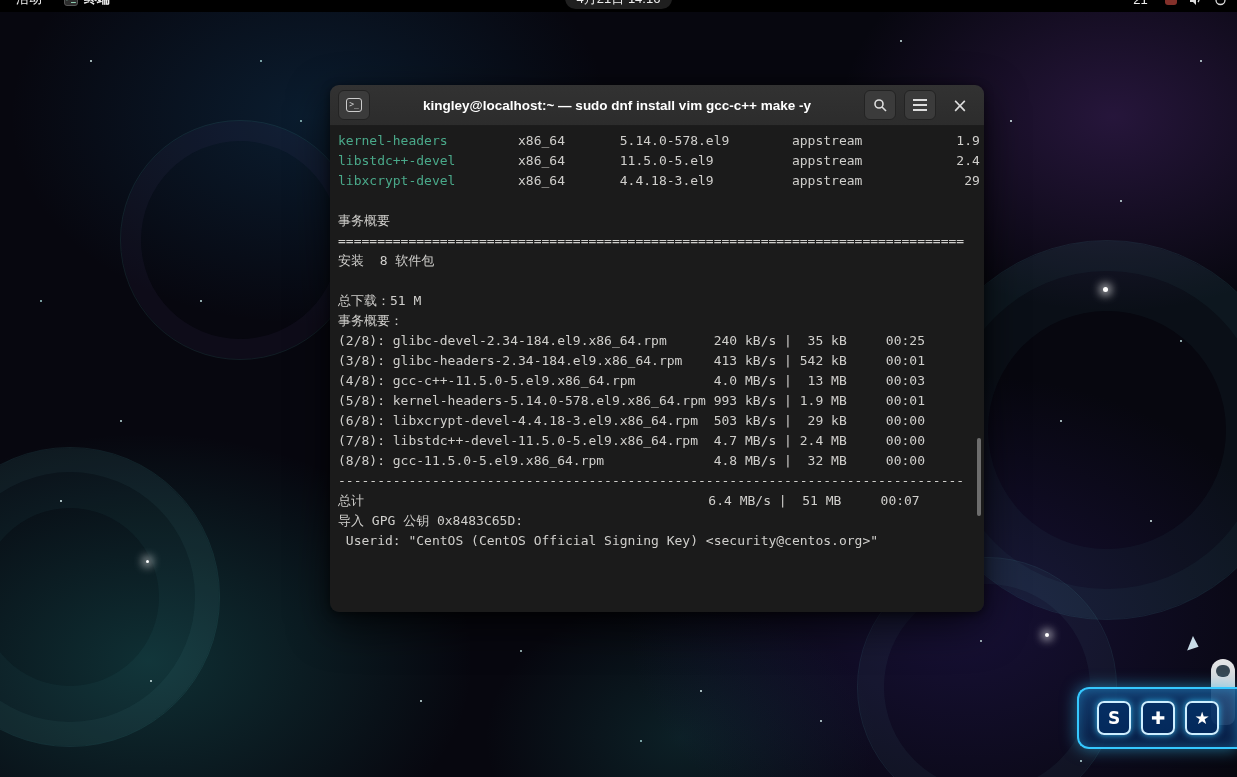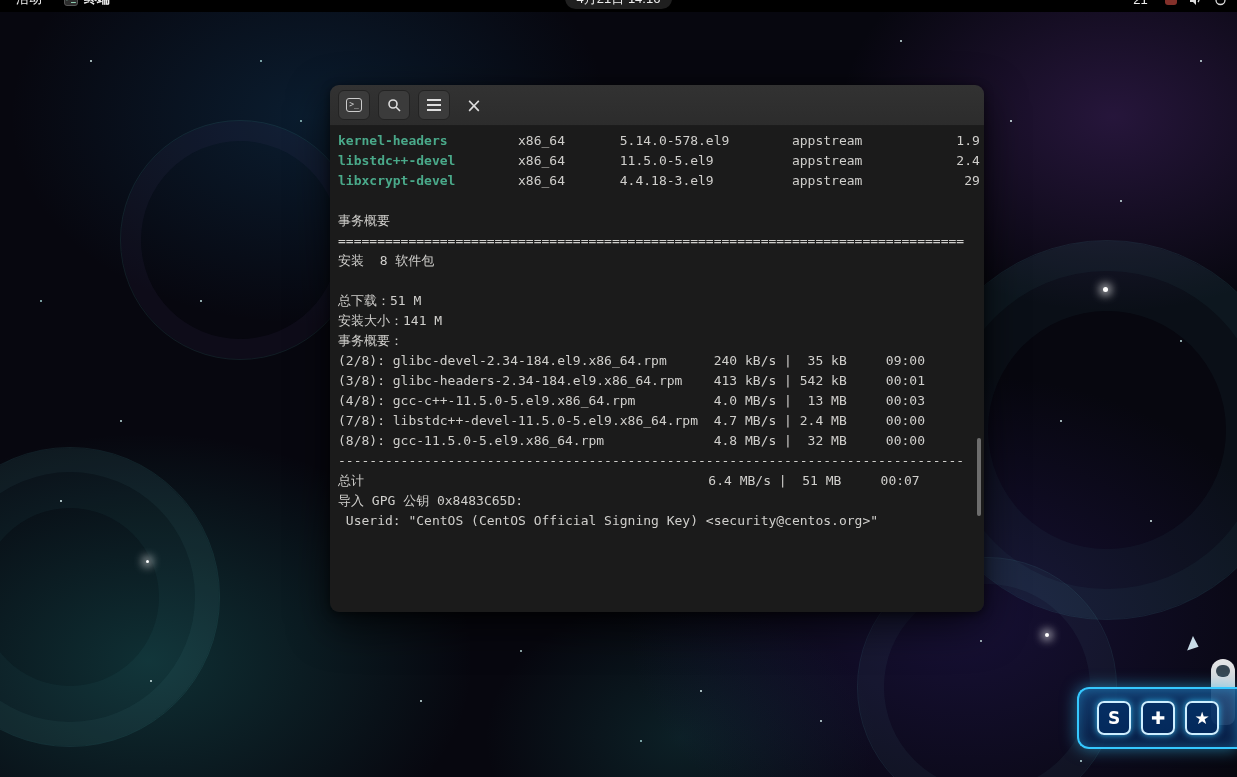--- a/index.html
+++ b/index.html
@@ -79,21 +79,21 @@
     white-space:nowrap; overflow:hidden; text-overflow:ellipsis; }
   .hamburger { width:14px; height:2px; background:#ddd; box-shadow:0 -5px 0 #ddd, 0 5px 0 #ddd; display:block; }
   .close-glyph { font-size:19px; color:#ddd; line-height:1; font-family:"DejaVu Sans", sans-serif; }
   .term-icon { width:16px; height:14px; border:1.5px solid #ccc; border-radius:3px;
     font-size:8px; line-height:11px; text-align:center; color:#ccc; font-family:"DejaVu Sans Mono", monospace; }
 
   .term-body { position:relative; height:486px; background:#1b1b1b; border-radius:0 0 9px 9px;
     padding:5px 8px 0 8px; overflow:hidden;
     font-family:"DejaVu Sans Mono", monospace; font-size:13px; color:#d0cfcc; }
   .t-line { white-space:pre; min-height:20px; line-height:20px; }
-  .pkg { color:#4aa98a; font-weight:bold;margin-top:28px; }
+  .pkg { color:#4aa98a; font-weight:normal;margin-top:28px; }
   .scroll-thumb { position:absolute; right:3px; top:312px; width:4px; height:78px;
     background:#8a8a8a; border-radius:2px; opacity:0.75; }
 </style>
 </head>
 <body>
 
 <div class="wallpaper">
   <div class="swirl s1"></div>
   <div class="swirl s2"></div>
   <div class="swirl s3"></div>
@@ -137,20 +137,21 @@
       </svg>
     </div>
   </div>
 </div>
 
 <div class="window">
   <div class="headerbar">
     <button class="hb-btn">
       <span class="term-icon">&gt;_</span>
     </button>
+    <div class="hb-title">kingley@localhost:~ — sudo dnf install vim gcc-c++ make -y</div>
     <button class="hb-btn">
       <svg width="14" height="14" viewBox="0 0 14 14">
         <circle cx="6" cy="6" r="4" stroke="#ddd" stroke-width="1.6" fill="none"></circle>
         <line x1="9" y1="9" x2="13" y2="13" stroke="#ddd" stroke-width="1.6"></line>
       </svg>
     </button>
     <button class="hb-btn">
       <span class="hamburger"></span>
     </button>
     <button class="hb-btn flat">
@@ -174,32 +175,33 @@
         <div class="t-line">事务概要</div>
 
         <div class="t-line">================================================================================</div>
 
         <div class="t-line">安装  8 软件包</div>
 
         <div class="t-line"></div>
 
         <div class="t-line">总下载：51 M</div>
 
-        <div class="t-line">安装大小：141 M</div>
 
         <div class="t-line">事务概要：</div>
 
 
-        <div class="t-line">(2/8): glibc-devel-2.34-184.el9.x86_64.rpm      240 kB/s |  35 kB     09:00</div>
+        <div class="t-line">(2/8): glibc-devel-2.34-184.el9.x86_64.rpm      240 kB/s |  35 kB     00:25</div>
 
         <div class="t-line">(3/8): glibc-headers-2.34-184.el9.x86_64.rpm    413 kB/s | 542 kB     00:01</div>
 
         <div class="t-line">(4/8): gcc-c++-11.5.0-5.el9.x86_64.rpm          4.0 MB/s |  13 MB     00:03</div>
 
-
+        <div class="t-line">(5/8): kernel-headers-5.14.0-578.el9.x86_64.rpm 993 kB/s | 1.9 MB     00:01</div>
+
+        <div class="t-line">(6/8): libxcrypt-devel-4.4.18-3.el9.x86_64.rpm  503 kB/s |  29 kB     00:00</div>
 
         <div class="t-line">(7/8): libstdc++-devel-11.5.0-5.el9.x86_64.rpm  4.7 MB/s | 2.4 MB     00:00</div>
 
         <div class="t-line">(8/8): gcc-11.5.0-5.el9.x86_64.rpm              4.8 MB/s |  32 MB     00:00</div>
 
         <div class="t-line">--------------------------------------------------------------------------------</div>
 
         <div class="t-line">总计                                            6.4 MB/s |  51 MB     00:07</div>
 
 

